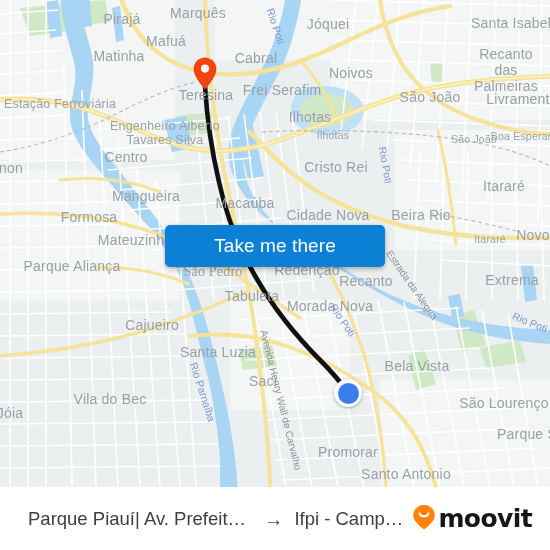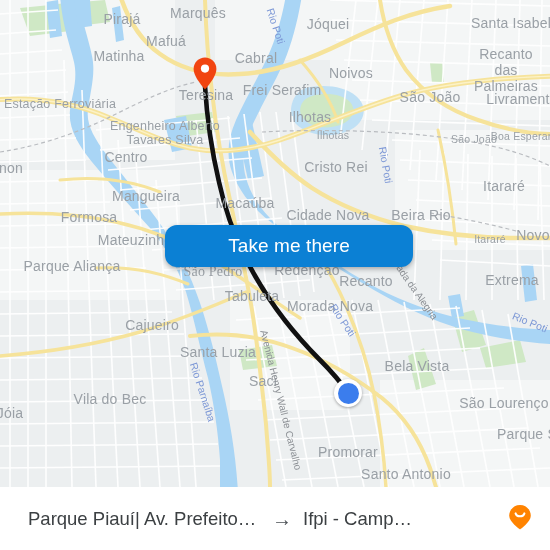--- a/index.html
+++ b/index.html
@@ -46,22 +46,22 @@
   #loc-dot{
     position:absolute;left:334px;top:379px;width:28px;height:28px;
     border-radius:50%;background:#fff;
     box-shadow:0 1px 3px rgba(0,0,0,.35);
     display:flex;align-items:center;justify-content:center;
   }
   #loc-dot i{display:block;width:21px;height:21px;border-radius:50%;background:#3b7ded;}
 
   
   #cta{
-    position:absolute;left:165px;top:225px;width:248px;height:42px;
-    background:#0b80d4;border-radius:12px;border:0;
+    position:absolute;left:165px;top:225px;width:220px;height:42px;
+    background:#0b80d4;border-radius:5px;border:0;
     color:#fff;font-size:19px;
     font-family:"Liberation Sans","DejaVu Sans",sans-serif;
     box-shadow:0 2px 5px rgba(0,0,0,.30);
     cursor:pointer;letter-spacing:.1px;
     display:flex;align-items:center;justify-content:center;
     padding:0;
   }
 
   
   #attrib{
@@ -410,16 +410,17 @@
     <div id="trip-dest" class="trip-end">Ifpi - Campus Te...</div>
 
     <div id="brand">
       <span>
         <svg width="24" height="26" viewBox="0 0 24 26">
           <path d="M12 1 C6 1 1.2 5.8 1.2 11.7 C1.2 18 12 25.4 12 25.4
                    C12 25.4 22.8 18 22.8 11.7 C22.8 5.8 18 1 12 1 Z" fill="#ff8300"></path>
           <path d="M7.6 9.4 C8.6 13.2 15.4 13.2 16.4 9.4" fill="none" stroke="#ffffff" stroke-width="2.1" stroke-linecap="round"></path>
         </svg>
       </span>
+      <span id="brand-text">moovit</span>
     </div>
   </div>
 
 </div>
 
 </body></html>

